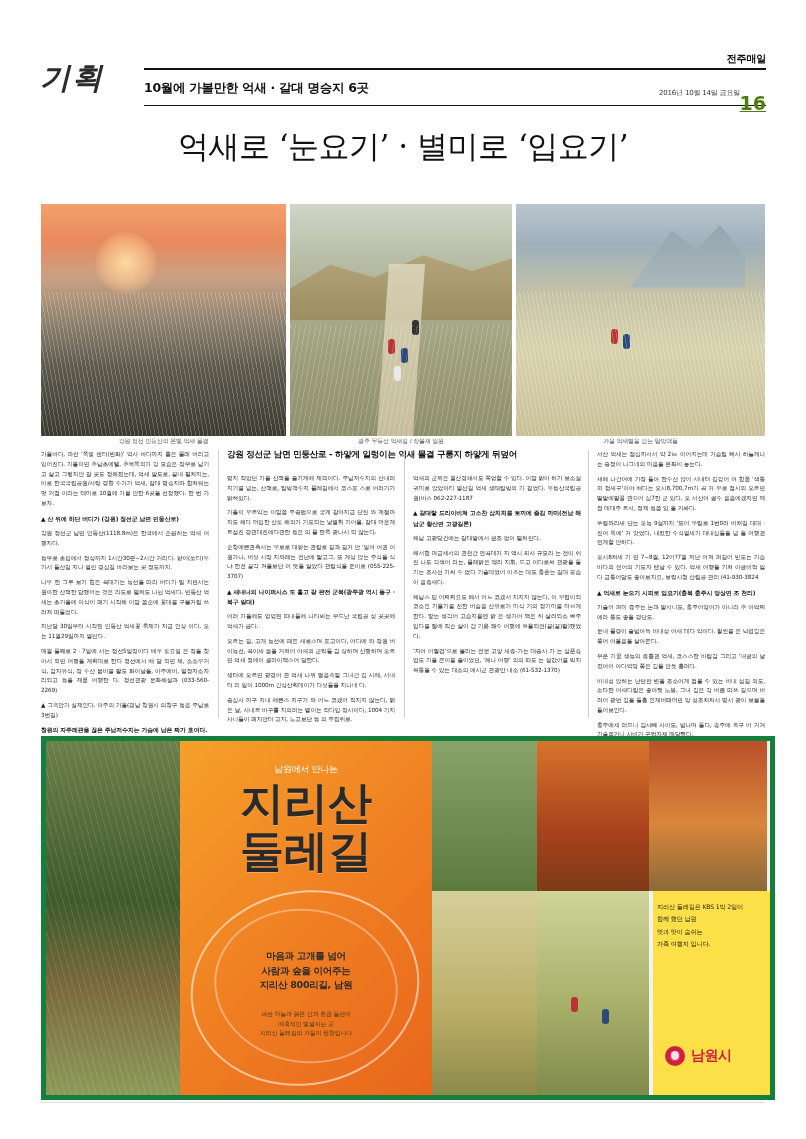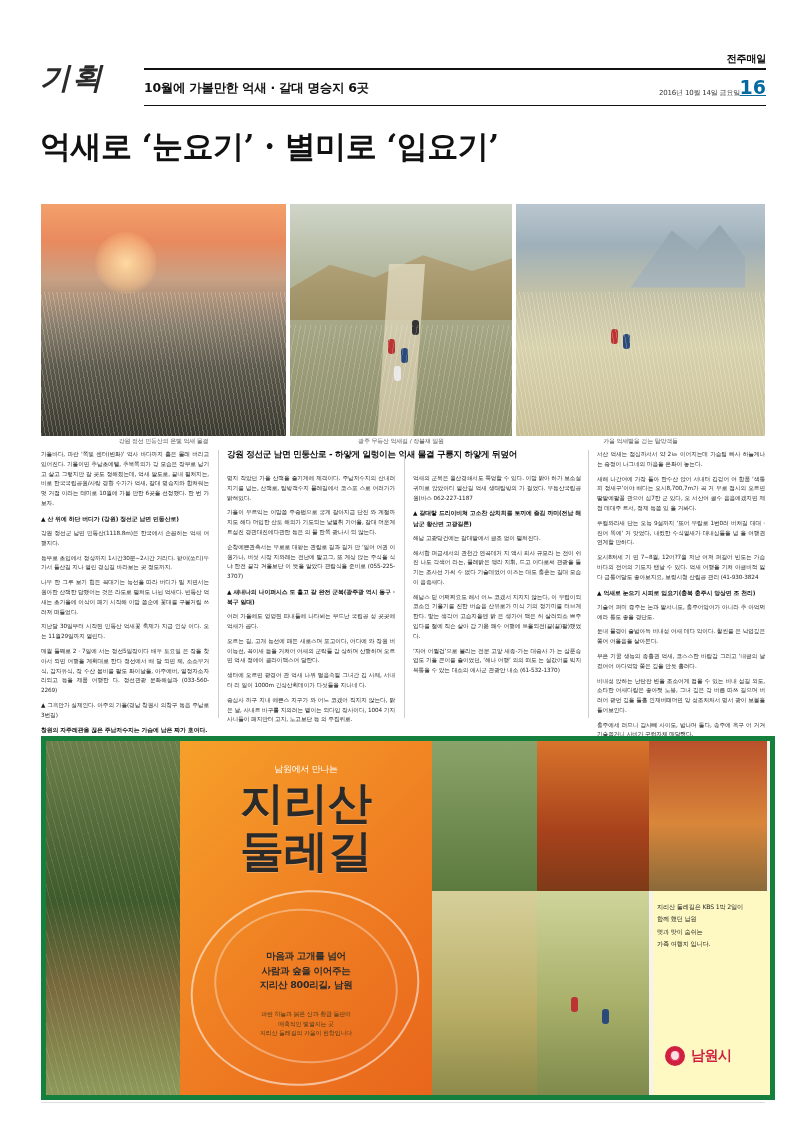--- a/index.html
+++ b/index.html
@@ -30,28 +30,29 @@
   }
   .mast-brand{
     position:absolute;right:0;top:-6px;width:140px;text-align:right;
     font-size:10px;font-weight:bold;color:#111;letter-spacing:-0.2px;
   }
   .mast-date{
     position:absolute;right:26px;top:30px;width:150px;text-align:right;
     font-size:7px;color:#333;letter-spacing:-0.2px;
   }
   .mast-pageno{
-    position:absolute;right:0;top:18px;font-size:19px;font-weight:bold;color:#0369a1;text-decoration:underline;
+    position:absolute;right:0;top:34px;font-size:19px;font-weight:bold;color:#4d7c0f;text-decoration:underline;
   }
 
   
   .headline{
     position:absolute;left:40px;top:126px;width:726px;
+    text-align:center;
     font-family:"DejaVu Serif","Liberation Serif",serif;
-    font-size:31px;font-weight:bold;color:#111;letter-spacing:-0.5px;
+    font-size:31px;font-weight:normal;color:#111;letter-spacing:-0.5px;
   }
 
   
   .photos{position:absolute;left:41px;top:204px;width:724px;height:232px;}
   .ph{position:absolute;top:0;height:232px;overflow:hidden;}
   .ph1{left:0;width:245px;background:
       linear-gradient(#f3a06b 0%,#e98a5e 16%,#caa184 32%,#8a7f6d 52%,#5d5a4c 70%,#3b3a30 100%);}
   .ph2{left:249px;width:222px;background:
       linear-gradient(#cfd6c9 0%,#b9bfa8 22%,#a8ab8a 46%,#9d9e79 68%,#8e8f6b 100%);}
   .ph3{left:475px;width:249px;background:
@@ -120,21 +121,21 @@
   .ad-copy{position:absolute;left:0;top:208px;width:252px;text-align:center;
       font-size:9.5px;color:#2b2b2b;line-height:1.55;font-weight:bold;letter-spacing:-0.3px;}
   .ad-fineprint{position:absolute;left:0;top:268px;width:252px;text-align:center;
       font-size:6px;color:#4a3a1c;line-height:1.6;letter-spacing:-0.2px;}
   .ad-photo{position:absolute;overflow:hidden;}
   .p-a{left:386px;top:0;width:105px;height:150px;background:linear-gradient(#8aa36a,#5d7a3e);}
   .p-b{left:491px;top:0;width:112px;height:150px;background:linear-gradient(#d8742c,#a8421c 60%,#7e3a18);}
   .p-c{left:603px;top:0;width:118px;height:150px;background:linear-gradient(#b9512b,#d9863a 55%,#8a6a3a);}
   .p-d{left:386px;top:150px;width:105px;height:204px;background:linear-gradient(#d6cf9a,#b9ad66 60%,#8d8a4a);}
   .p-e{left:491px;top:150px;width:112px;height:204px;background:linear-gradient(#cfd49a,#a8b06a 55%,#7f8a4c);}
-  .ad-right{position:absolute;left:607px;top:150px;width:126px;height:204px;background:#fef9c3;}
+  .ad-right{position:absolute;left:607px;top:150px;width:126px;height:204px;background:#fde047;}
   .ad-right .rtxt{position:absolute;left:4px;top:10px;width:106px;font-size:6.2px;line-height:2.0;
       color:#222;letter-spacing:-0.2px;}
   .ad-logo{position:absolute;left:12px;top:152px;width:100px;height:26px;}
   .ad-logo .flower{position:absolute;left:0;top:3px;width:20px;height:20px;border-radius:50%;
       background:radial-gradient(circle at 50% 50%,#e23b5a 0 38%,#d01f41 39% 100%);}
   .ad-logo .flower:after{content:"";position:absolute;left:6px;top:5px;width:8px;height:9px;
       border-radius:50% 50% 50% 50%;background:#fff;opacity:.85;}
   .ad-logo .lname{position:absolute;left:26px;top:4px;font-size:14px;font-weight:bold;color:#d01f41;
       letter-spacing:-0.5px;}
   .footer-rule{position:absolute;left:41px;top:1102px;width:724px;height:1px;background:#ddd;}

